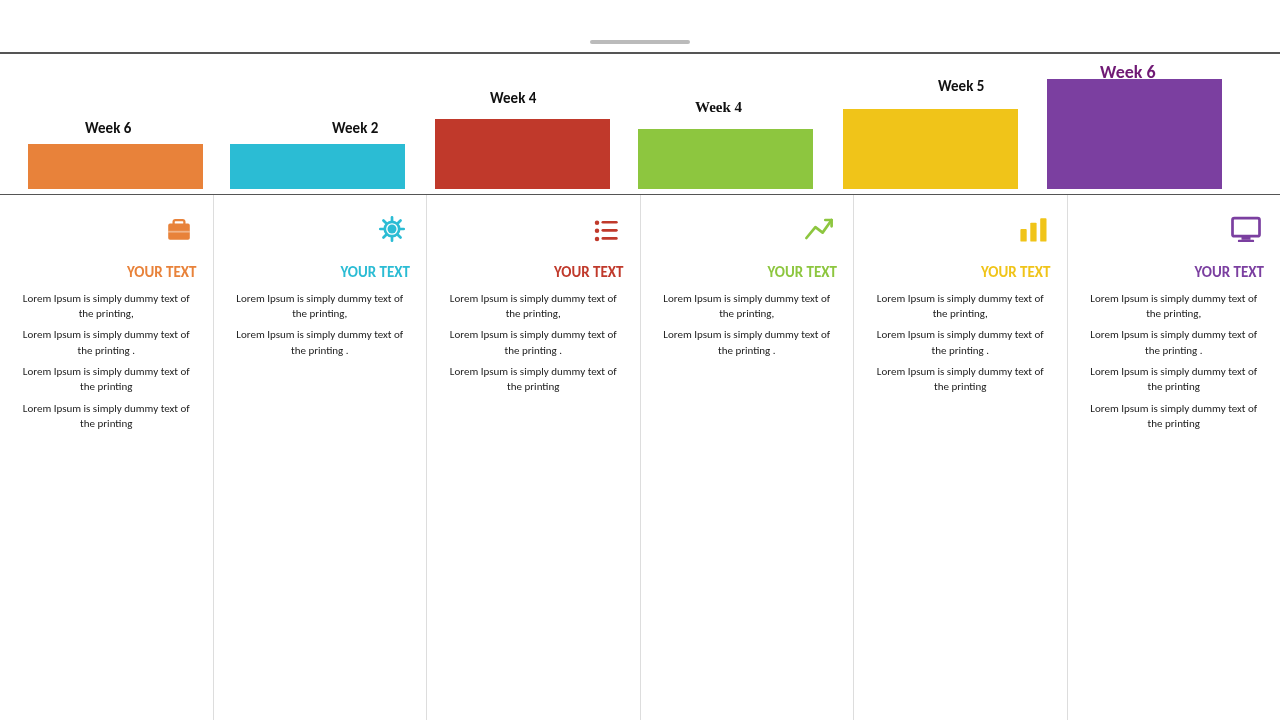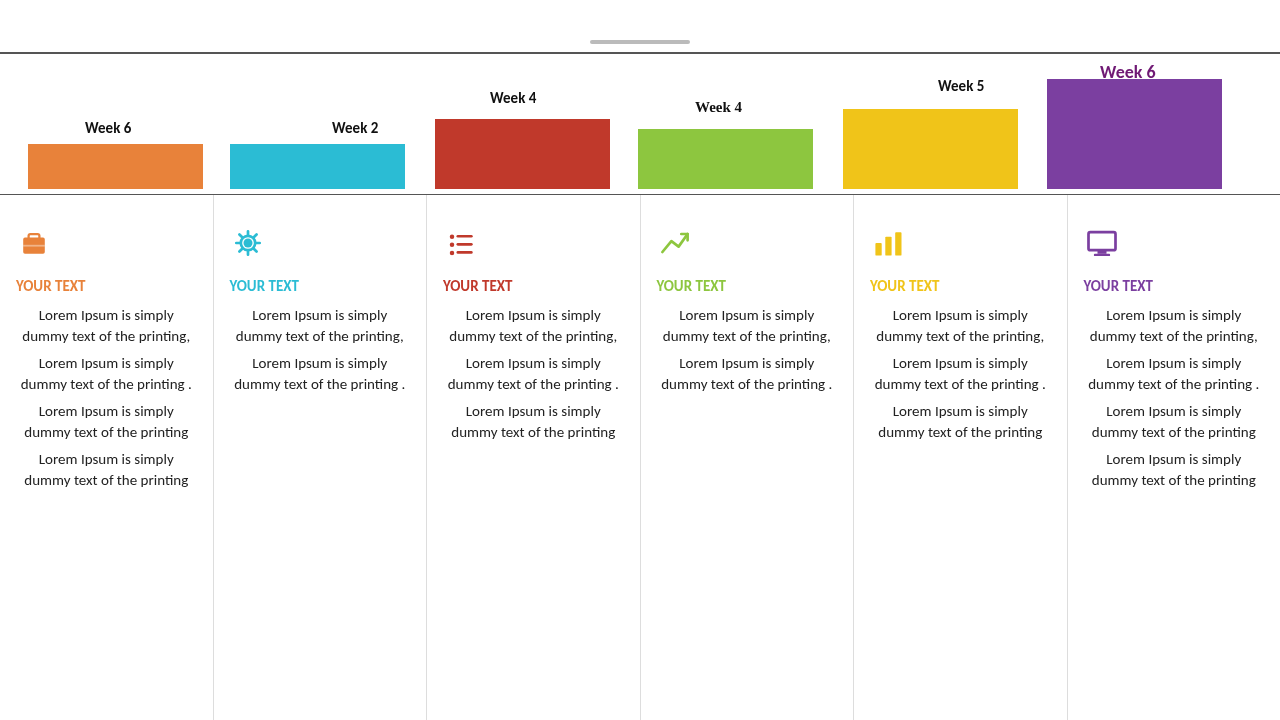--- a/index.html
+++ b/index.html
@@ -64,41 +64,41 @@
     .columns {
       display: flex;
       flex-direction: row;
       width: 100%;
       flex: 1;
       border-top: 1.5px solid #555;
     }
     .col {
       flex: 1;
       border-right: 1.5px solid #ddd;
-      padding: 30px 16px 10px 16px;
+      padding: 16px 16px 10px 16px;
       display: flex;
       flex-direction: column;
-      align-items: flex-start;
+      align-items: flex-end;
       background: #fff;
     }
     .col:last-child {
       border-right: none;
     }
     .col-icon {
       font-size: 36px;
       margin-bottom: 6px;
     }
     .col-title {
       font-weight: 700;
       font-size: 15px;
       margin-bottom: 10px;
       text-align: center;
     }
     .col-text {
-      font-size: 15px;
+      font-size: 11px;
       color: #222;
       text-align: center;
       line-height: 1.4;
       margin-bottom: 6px;
     }
     
     .wba-inner {
       position: relative;
       width: 100%;
       height: 140px;

